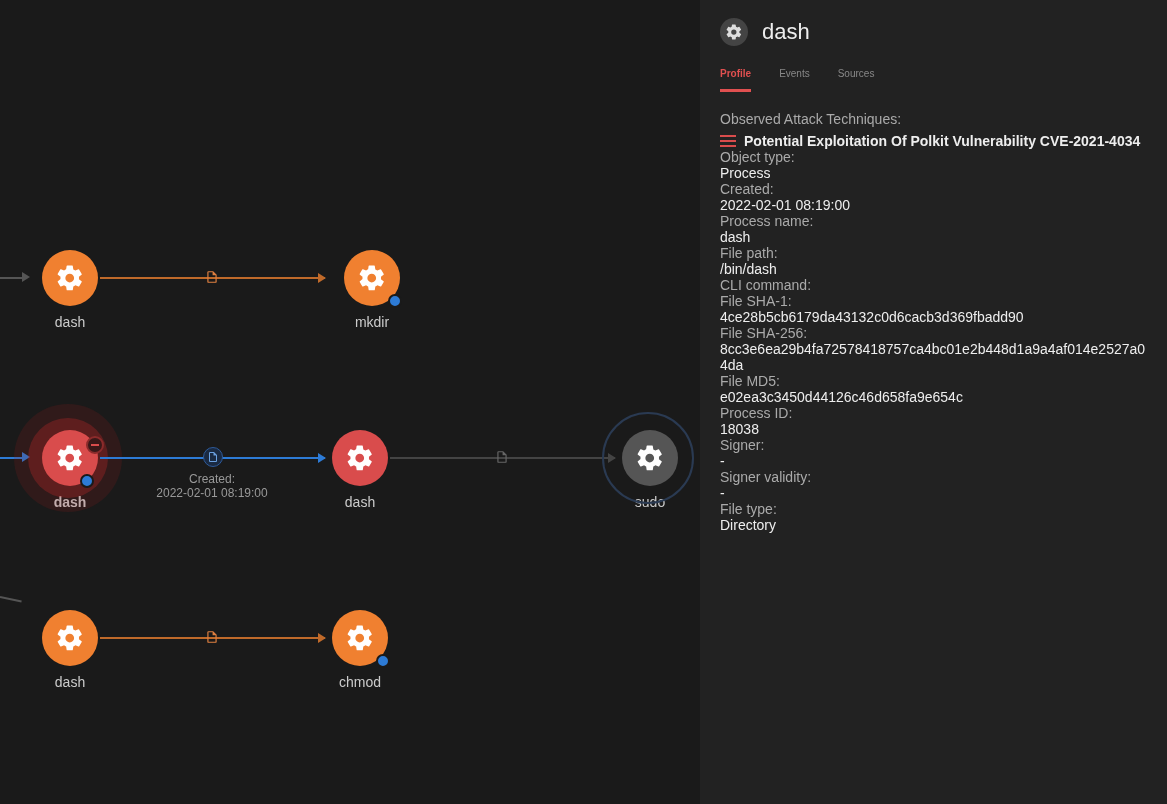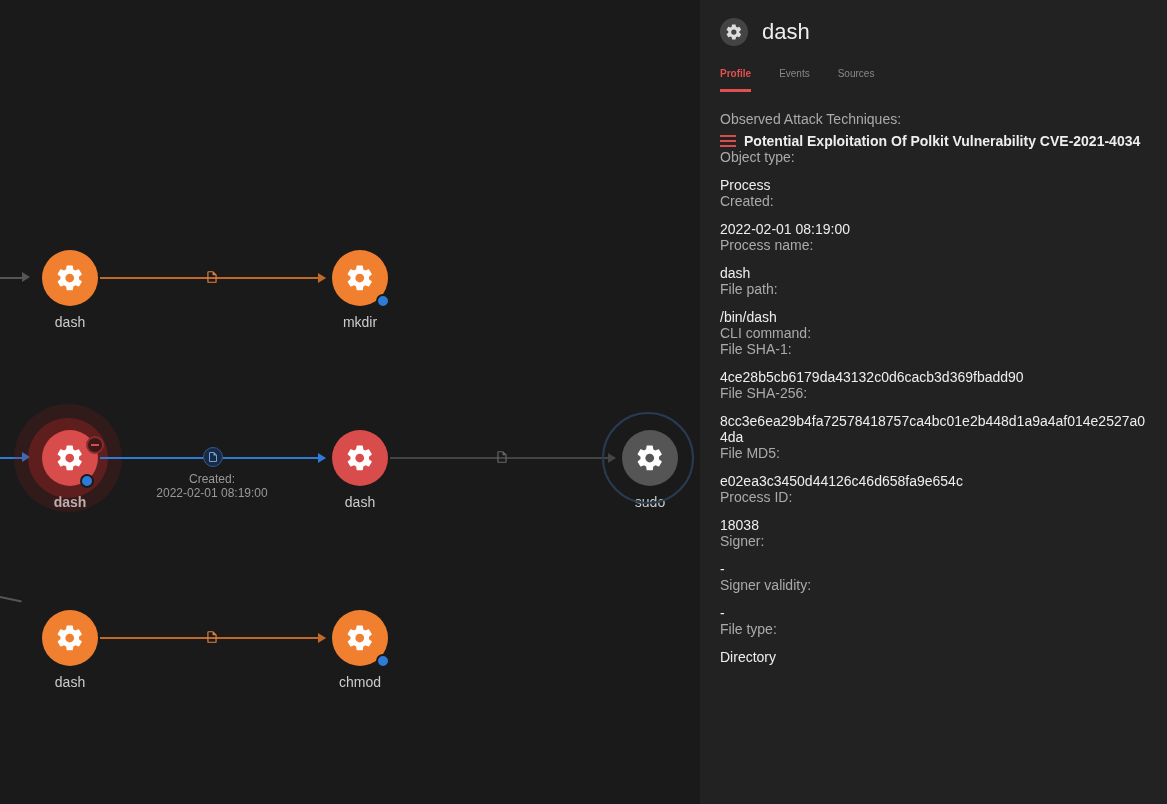--- a/index.html
+++ b/index.html
@@ -130,21 +130,21 @@
   }
   .panel-header .hicon {
     width:28px;height:28px;border-radius:50%;background:#444;
     display:flex;align-items:center;justify-content:center;
   }
   .panel-header .htitle { font-size:22px;color:#eee; }
   .tabs { display:flex;gap:28px;border-bottom:1px solid transparent;margin-bottom:18px; }
   .tab { padding-bottom:10px;color:#888;font-size:10px;cursor:pointer; }
   .tab.active { color:#e05050;border-bottom:3px solid #e05050;font-weight:600; }
   .section-label { color:#aaa;font-size:14px;}
-  .section-value { color:#eee;font-size:14px;margin-top:12px;word-break:break-all; }
+  .section-value { color:#eee;font-size:14px;margin-top:0;word-break:break-all; }
   .threat-line { display:flex;align-items:center;gap:8px;margin-top:6px; }
   .threat-icon {
     width:16px;height:12px;
     display:flex;flex-direction:column;justify-content:space-between;
   }
   .threat-icon span { display:block;height:2px;background:#d94c4c;width:100%; }
   .threat-text { color:#eee;font-weight:600;font-size:14px;text-align:center; }
   .sel-bold { font-weight:700;color:#fff; }
 </style>
 </head>
@@ -167,21 +167,21 @@
   <div class="edge edge-orange" style="left:100px;top:277px;width:225px;">
     <div class="line"></div>
     <div class="mid-icon" style="left:103px;">
       <svg width="14" height="14" viewBox="0 0 24 24">
           <path fill="currentColor" d="M14 2H6a2 2 0 0 0-2 2v16a2 2 0 0 0 2 2h12a2 2 0 0 0 2-2V8l-6-6zM6 20V4h7v5h5v11H6z"></path>
         </svg>
     </div>
     <div class="arrow"></div>
   </div>
 
-  <div class="node" style="left:330px;top:250px;">
+  <div class="node" style="left:342px;top:250px;">
     <div class="circle orange">
       <svg class="gear-svg" viewBox="0 0 24 24">
           <path fill="#fff" d="M19.14,12.94a7.14,7.14,0,0,0,.05-.94,7.14,7.14,0,0,0-.05-.94l2.11-1.65a.5.5,0,0,0,.12-.64l-2-3.46a.5.5,0,0,0-.61-.22l-2.49,1a7,7,0,0,0-1.62-.94l-.38-2.65A.5.5,0,0,0,13.78,2H9.78a.5.5,0,0,0-.49.42L8.91,5.07a7,7,0,0,0-1.62.94l-2.49-1a.5.5,0,0,0-.61.22l-2,3.46a.5.5,0,0,0,.12.64L4.42,11a7.14,7.14,0,0,0-.05.94,7.14,7.14,0,0,0,.05.94L2.31,14.53a.5.5,0,0,0-.12.64l2,3.46a.5.5,0,0,0,.61.22l2.49-1a7,7,0,0,0,1.62.94l.38,2.65a.5.5,0,0,0,.49.42h4a.5.5,0,0,0,.49-.42l.38-2.65a7,7,0,0,0,1.62-.94l2.49,1a.5.5,0,0,0,.61-.22l2-3.46a.5.5,0,0,0-.12-.64ZM11.78,15.5A3.5,3.5,0,1,1,15.28,12,3.5,3.5,0,0,1,11.78,15.5Z"></path>
         </svg>
       <div class="badge-blue"></div>
     </div>
     <div class="label">mkdir</div>
   </div>
 
   <div style="position:absolute;left:0;top:457px;height:2px;width:22px;background:#2d7bd6;"></div>

